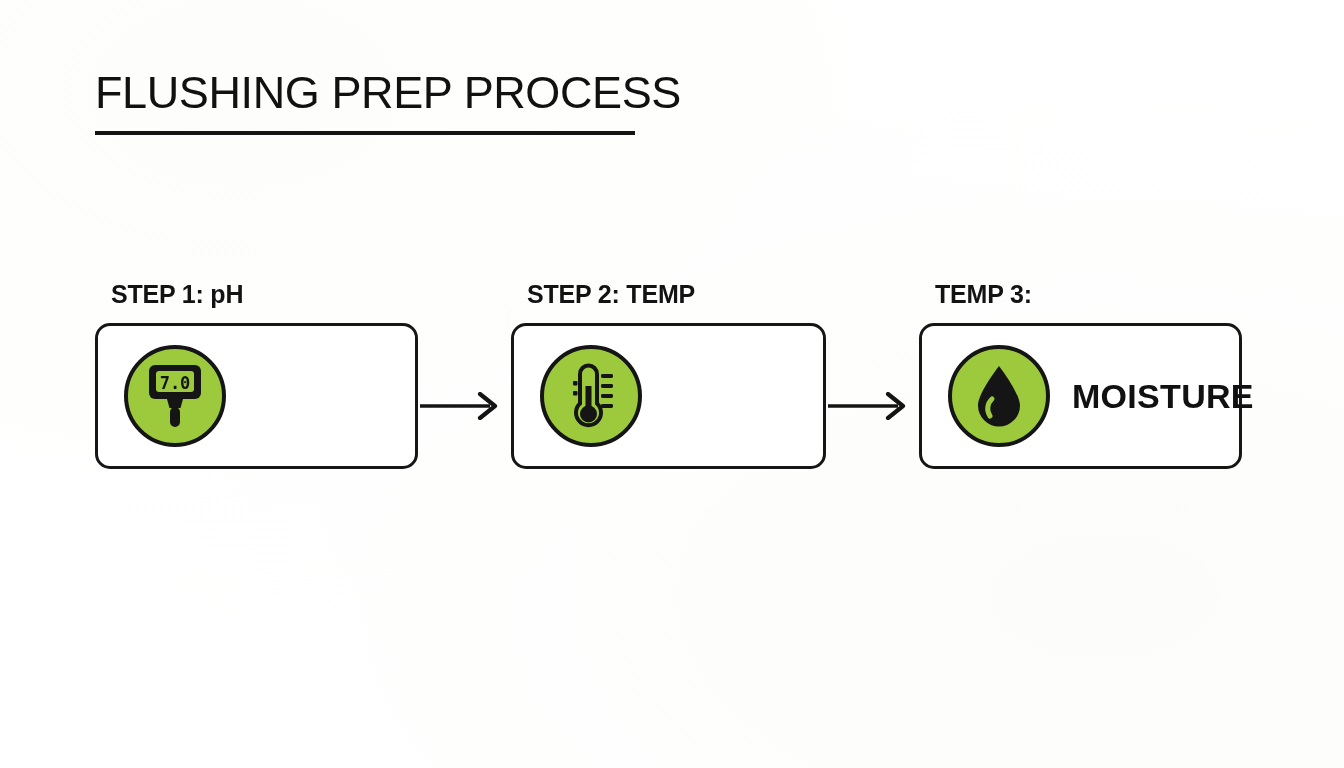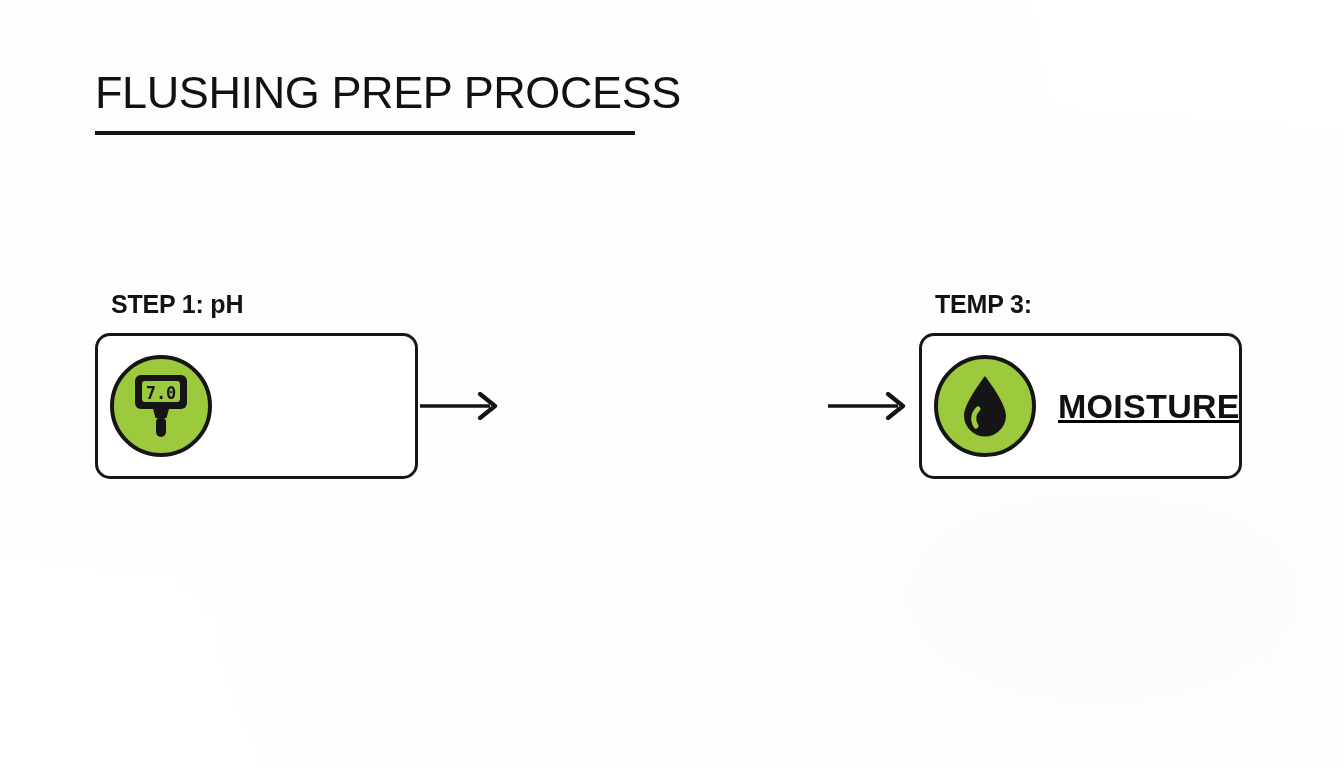--- a/index.html
+++ b/index.html
@@ -49,43 +49,42 @@
   .title-rule {
     width: 540px;
     height: 4px;
     background: #141414;
     margin-top: 16px;
   }
 
   
   .step {
     position: absolute;
-    top: 333px;
-    text-decoration: underline;
+    top: 323px;
   }
   .step-label {
     position: absolute;
     bottom: 100%;
     left: 16px;
     margin-bottom: 14px;
     font-size: 25px;
     font-weight: 700;
     color: #131313;
     letter-spacing: -0.2px;
     white-space: nowrap;
   }
   .step-card {
     box-sizing: border-box;
     height: 146px;
     border: 3px solid #161616;
     border-radius: 15px;
     background: #ffffff;
     display: flex;
     align-items: center;
-    padding-left: 12px;
+    padding-left: 26px;
     gap: 22px;
   }
 
   .step-1 { left: 95px; }
   .step-1 .step-card { width: 323px; }
   .step-2 { left: 511px; }
   .step-2 .step-card { width: 315px; }
   .step-3 { left: 919px; }
   .step-3 .step-card { width: 323px; }
 
@@ -155,20 +154,43 @@
     </div>
   </div>
 
   <div class="connector connector-1">
     <svg width="90" height="28" viewBox="0 0 90 28" aria-hidden="true">
       <line x1="0" y1="14" x2="70" y2="14" stroke="#141414" stroke-width="3.4"></line>
       <polyline points="60,2 75,14 60,26" fill="none" stroke="#141414" stroke-width="4.2" stroke-linecap="round" stroke-linejoin="round"></polyline>
     </svg>
   </div>
 
+  <div class="step step-2">
+    <div class="step-label">STEP 2: TEMP</div>
+    <div class="step-card">
+      <div class="icon-badge">
+        <svg width="58" height="68" viewBox="0 0 58 68" aria-hidden="true">
+
+          <path d="M18 12 a8.5 8.5 0 0 1 17 0 v29.5 a12.5 12.5 0 1 1 -17 0 Z" fill="none" stroke="#151515" stroke-width="4"></path>
+
+          <rect x="23.5" y="24" width="6" height="24" fill="#151515"></rect>
+          <circle cx="26.5" cy="52" r="8.5" fill="#151515"></circle>
+
+          <rect x="39" y="12" width="12" height="4" rx="1.4" fill="#151515"></rect>
+          <rect x="39" y="22" width="12" height="4" rx="1.4" fill="#151515"></rect>
+          <rect x="39" y="32" width="12" height="4" rx="1.4" fill="#151515"></rect>
+          <rect x="39" y="42" width="12" height="4" rx="1.4" fill="#151515"></rect>
+
+          <rect x="11" y="19" width="4.5" height="4.5" rx="1" fill="#151515"></rect>
+          <rect x="11" y="29" width="4.5" height="4.5" rx="1" fill="#151515"></rect>
+        </svg>
+      </div>
+      <div class="card-text"></div>
+    </div>
+  </div>
 
   <div class="connector connector-2">
     <svg width="90" height="28" viewBox="0 0 90 28" aria-hidden="true">
       <line x1="0" y1="14" x2="70" y2="14" stroke="#141414" stroke-width="3.4"></line>
       <polyline points="60,2 75,14 60,26" fill="none" stroke="#141414" stroke-width="4.2" stroke-linecap="round" stroke-linejoin="round"></polyline>
     </svg>
   </div>
 
   <div class="step step-3">
     <div class="step-label">TEMP 3:</div>

